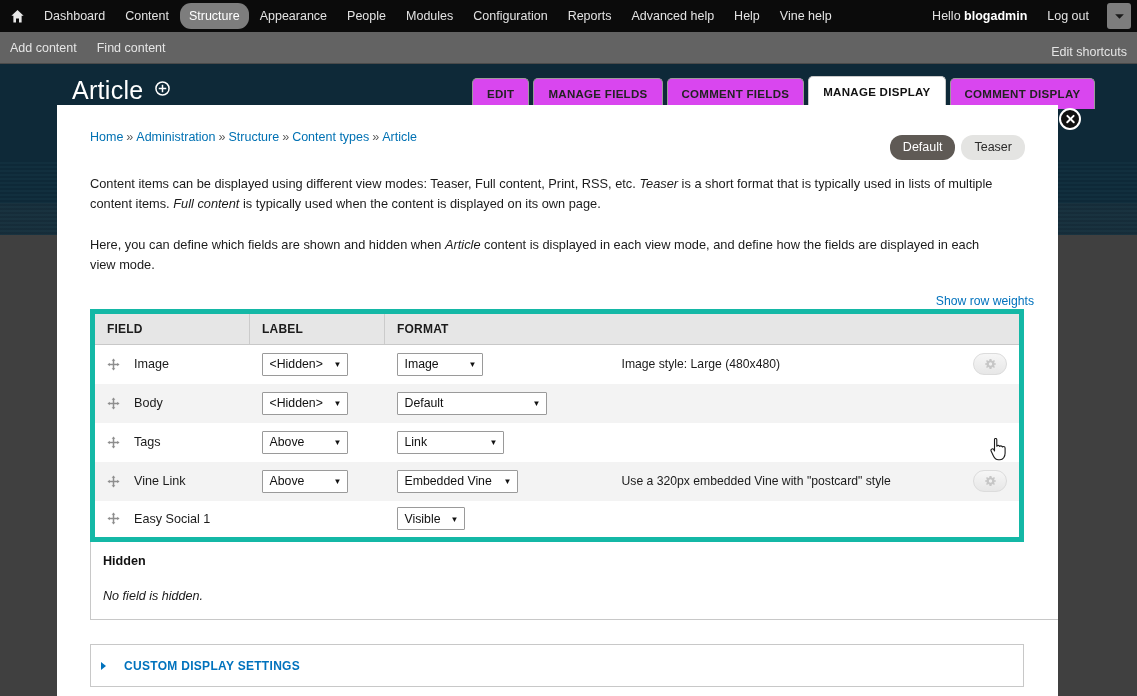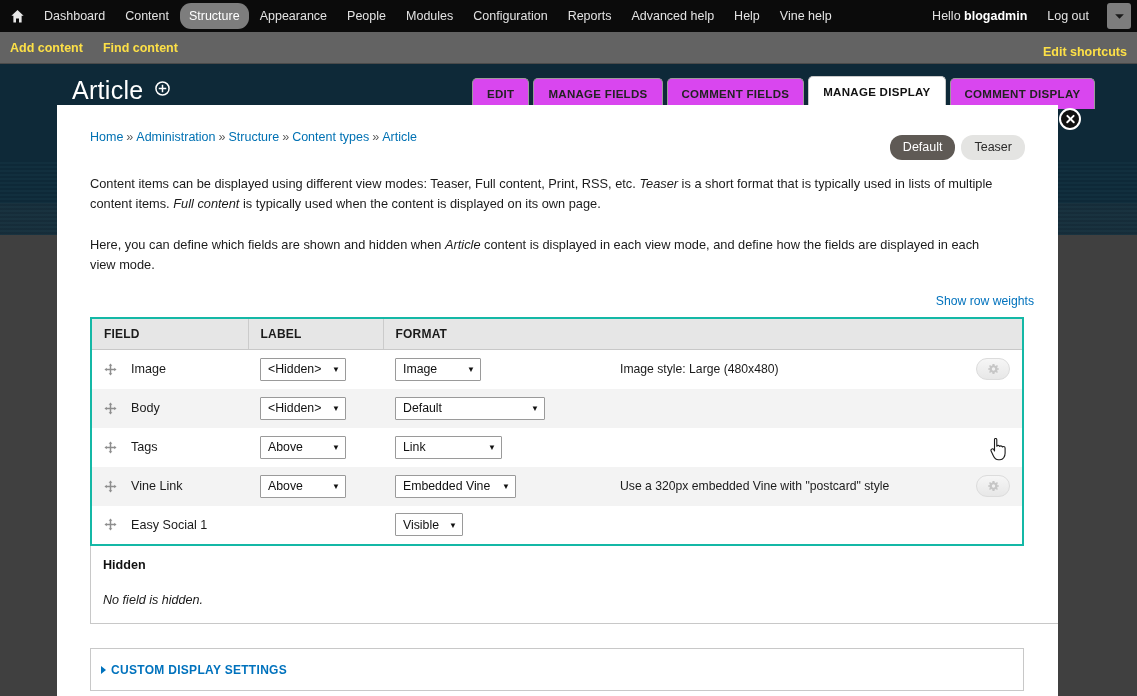--- a/index.html
+++ b/index.html
@@ -71,22 +71,22 @@
 
   
   #shortcutbar {
     position: absolute; left: 0; top: 32px; width: 1137px; height: 32px;
     background: #636363;
     display: flex; align-items: center;
     border-bottom: 1px solid #4a4a4a;
     z-index: 39;
   }
   .sc-link {
-    color: #fde047; font-size: 12.5px; padding: 0 10px;
-    cursor: pointer; text-decoration: none; white-space: nowrap; font-weight: bold;
+    color: #e5e5e5; font-size: 12.5px; padding: 0 10px;
+    cursor: pointer; text-decoration: none; white-space: nowrap;
   }
   .sc-right { margin-left: auto; padding-right: 10px; margin-top: 8px; }
 
   
   #hero-title {
     position: absolute; left: 72px; top: 76px;
     display: flex; align-items: center; gap: 11px;
     z-index: 10;
   }
   #hero-title .ttl {
@@ -166,22 +166,22 @@
   .intro em { font-style: italic; }
 
   
   .srw-wrap { text-align: right; margin-top: 16px; }
   .srw {
     color: #0072bd; font-size: 12.2px; text-decoration: none; cursor: pointer;
   }
 
   
   .fieldtable {
-    margin-top: 8px; width: 934px;
-    border: 2px solid #14b8a6;
+    margin-top: 0; width: 934px;
+    border: 5px solid #14b8a6;
     border-collapse: collapse;
     background: #fff;
   }
   .fieldtable thead th {
     background: #e6e6e6;
     font-size: 12px; font-weight: bold; color: #1b1b1b;
     text-align: left; letter-spacing: .2px;
     padding: 8px 12px 8px 12px;
     border-right: 1px solid #cbcbcb;
     border-bottom: 1px solid #c8c8c8;
@@ -246,21 +246,21 @@
 
   
   .cds {
     margin-top: 24px; width: 934px;
     border: 1px solid #c8c8c8; background: #fff;
     padding: 11px 12px 12px 10px;
   }
   .cds-link {
     color: #0072bd; font-size: 12px; font-weight: bold;
     letter-spacing: .3px; cursor: pointer; text-decoration: none;
-    display: inline-flex; align-items: center; gap: 5px;
+    display: inline-flex; align-items: center; gap: 18px;
   }
   .cds-arrow {
     width: 0; height: 0;
     border-left: 5px solid #0072bd;
     border-top: 4px solid transparent;
     border-bottom: 4px solid transparent;
   }
 
   
   #cursor {

